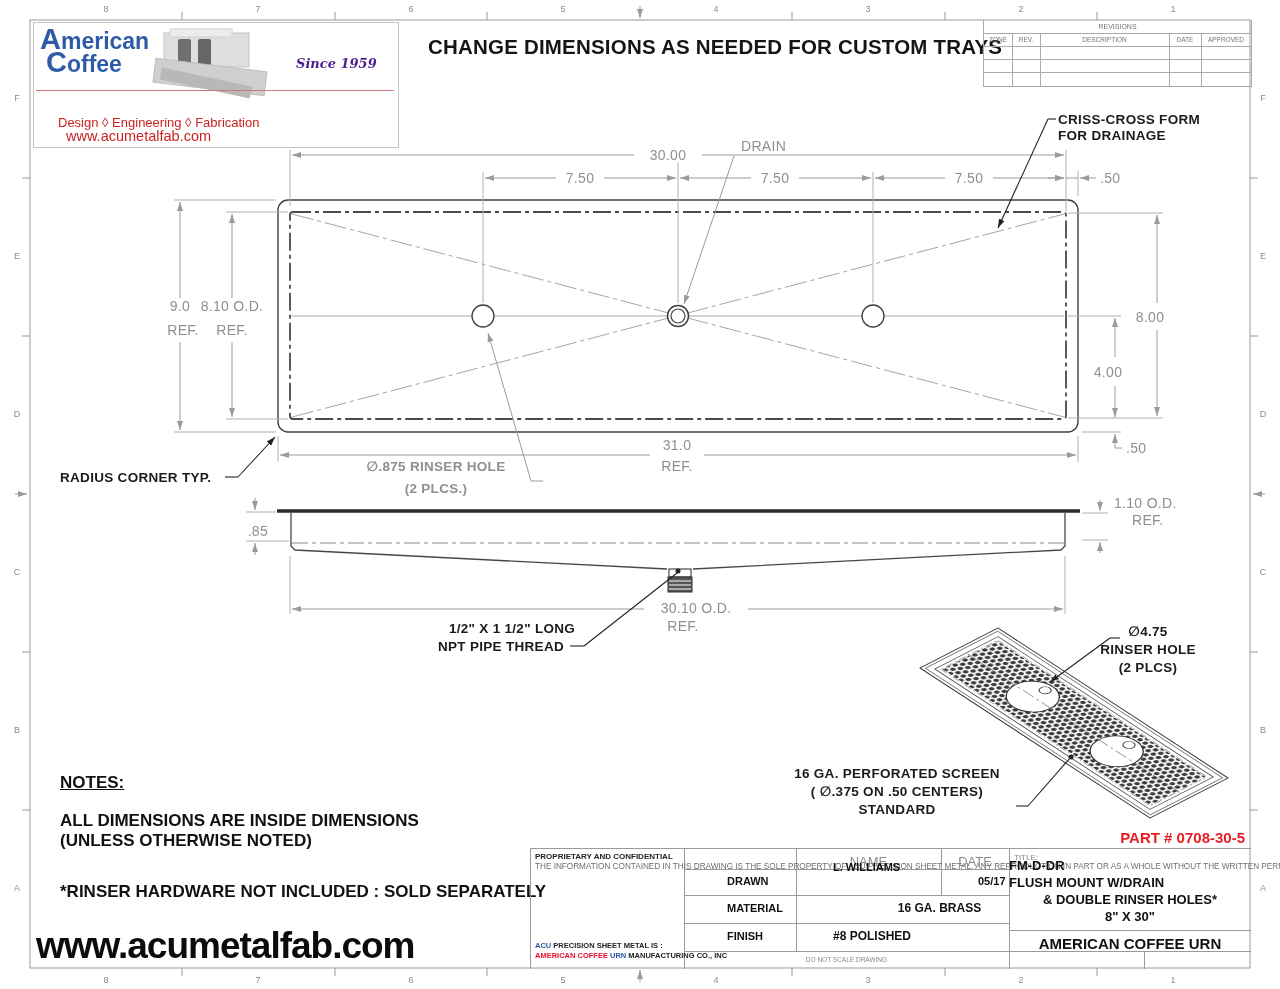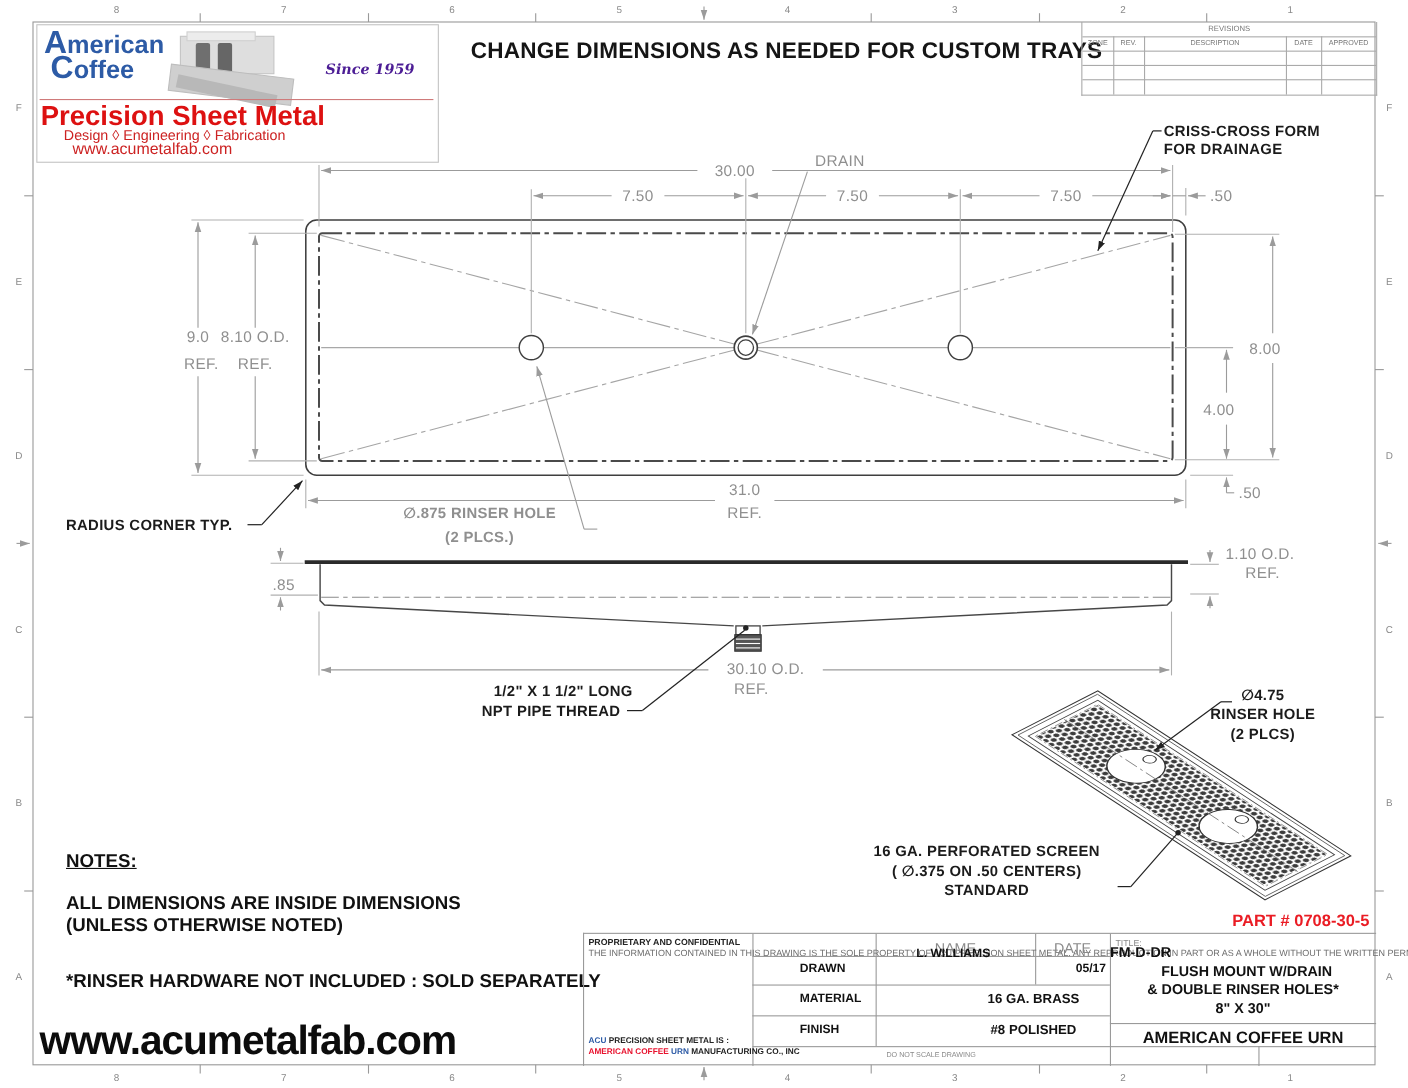--- a/index.html
+++ b/index.html
@@ -259,21 +259,20 @@
     <rect x="24" y="4" width="62" height="8" fill="#ececec" stroke="#d0d0d0"></rect>
     <rect x="32" y="14" width="13" height="30" rx="2" fill="#6f6f6f"></rect>
     <rect x="52" y="14" width="13" height="30" rx="2" fill="#666"></rect>
     <rect x="8" y="40" width="112" height="24" fill="#cfcfcf" stroke="#bdbdbd" transform="rotate(7 64 52)"></rect>
     <rect x="14" y="52" width="92" height="12" fill="#b8b8b8" transform="rotate(12 60 58)"></rect>
   </svg>
   <div class="t bluetxt" style="left:6px;top:0px"><span class="ini">A</span><span class="rest">merican</span></div>
   <div class="t bluetxt" style="left:12px;top:23px"><span class="ini">C</span><span class="rest">offee</span></div>
   <div class="t" style="left:262px;top:33px;font-family:'DejaVu Serif',serif;font-style:italic;font-weight:bold;font-size:13px;color:#4c1d95">Since 1959</div>
   <div class="ln" style="left:2px;top:67px;width:358px;height:1px;background:#cf7a7a"></div>
-  <div class="t" style="left:3px;top:69px;font-size:25px;font-weight:bold;color:#dd1111">Precision Sheet Metal</div>
   <div class="t" style="left:24px;top:92px;font-size:13px;color:#cc2222">Design  ◊  Engineering  ◊  Fabrication</div>
   <div class="t" style="left:32px;top:105px;font-size:14.5px;color:#cc2222">www.acumetalfab.com</div>
 </div>
 
 <div class="t" style="left:428px;top:35px;width:512px;text-align:center;font-size:20.5px;font-weight:bold;color:#151515;letter-spacing:.2px">CHANGE DIMENSIONS AS NEEDED FOR CUSTOM TRAYS</div>
 
 <div class="t" style="left:983px;top:20px;width:267px;height:66px;border-left:1px solid #aaa;border-right:1px solid #aaa;border-bottom:1px solid #aaa">
   <div class="ln" style="left:0;top:13px;width:267px;height:1px;background:#aaa"></div>
   <div class="ln" style="left:0;top:26px;width:267px;height:1px;background:#aaa"></div>
   <div class="ln" style="left:0;top:39px;width:267px;height:1px;background:#aaa"></div>
@@ -317,24 +316,24 @@
   <div class="t" style="left:4px;top:102px;font-size:7.5px;font-weight:bold"><span class="red">AMERICAN COFFEE </span><span class="blue">URN</span><span style="color:#222"> MANUFACTURING CO., INC</span></div>
 
   <div class="tbh" style="left:265px;top:5px;width:145px;text-align:center">NAME</div>
   <div class="tbh" style="left:410px;top:5px;width:68px;text-align:center">DATE</div>
   <div class="tbt" style="left:159px;top:26px">DRAWN</div>
   <div class="tbt" style="left:265px;top:12px;width:145px;text-align:left">L. WILLIAMS</div>
   <div class="tbt" style="left:410px;top:26px;width:68px;">05/17</div>
   <div class="tbt" style="left:159px;top:53px">MATERIAL</div>
   <div class="tbt" style="left:265px;top:52px;width:213px;text-align:center;font-size:12px">16 GA. BRASS</div>
   <div class="tbt" style="left:159px;top:81px">FINISH</div>
-  <div class="tbt" style="left:265px;top:80px;width:213px;text-align:center;font-size:12px">#8 POLISHED</div>
+  <div class="tbt" style="left:265px;top:80px;width:213px;text-align:left;font-size:12px">#8 POLISHED</div>
   <div class="t" style="left:153px;top:107px;width:325px;text-align:center;font-size:6.5px;color:#8a8a8a">DO NOT SCALE DRAWING</div>
 
   <div class="tbh" style="left:483px;top:4px;font-size:8px">TITLE:</div>
   <div class="t" style="left:478px;top:9px;width:242px;text-align:left;font-size:13px;font-weight:bold;color:#111">FM-D-DR</div>
-  <div class="t" style="left:478px;top:26px;width:202px;text-align:right;font-size:13px;font-weight:bold;color:#111">FLUSH MOUNT W/DRAIN</div>
+  <div class="t" style="left:478px;top:26px;width:202px;text-align:left;font-size:13px;font-weight:bold;color:#111">FLUSH MOUNT W/DRAIN</div>
   <div class="t" style="left:478px;top:43px;width:242px;text-align:center;font-size:13px;font-weight:bold;color:#111">&amp; DOUBLE RINSER HOLES*</div>
   <div class="t" style="left:478px;top:60px;width:242px;text-align:center;font-size:13px;font-weight:bold;color:#111">8" X 30"</div>
   <div class="t" style="left:478px;top:86px;width:242px;text-align:center;font-size:15px;font-weight:bold;color:#111">AMERICAN COFFEE URN</div>
 </div>
 
 </div>
 
 </body></html>

